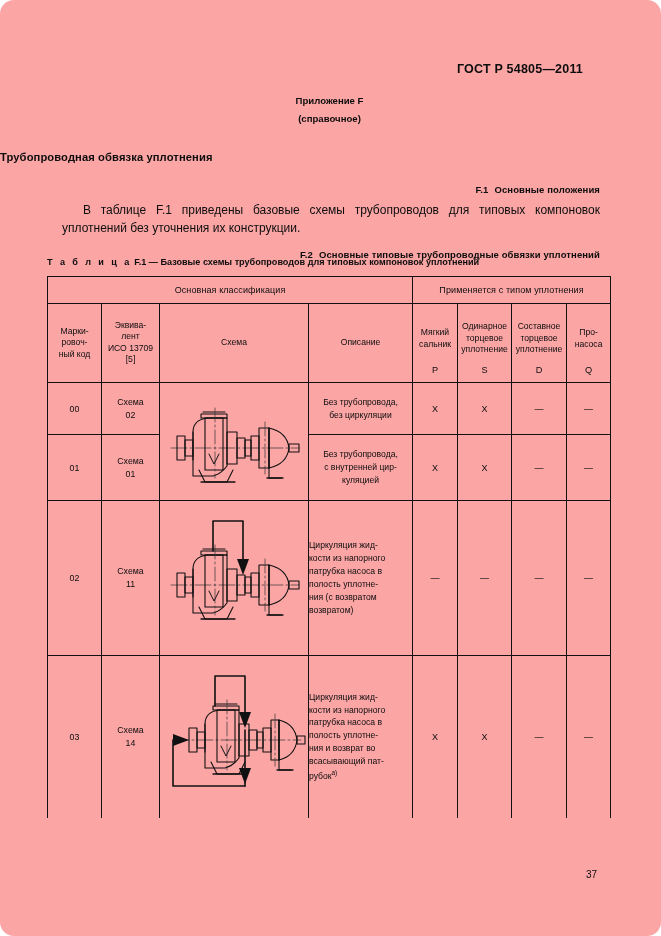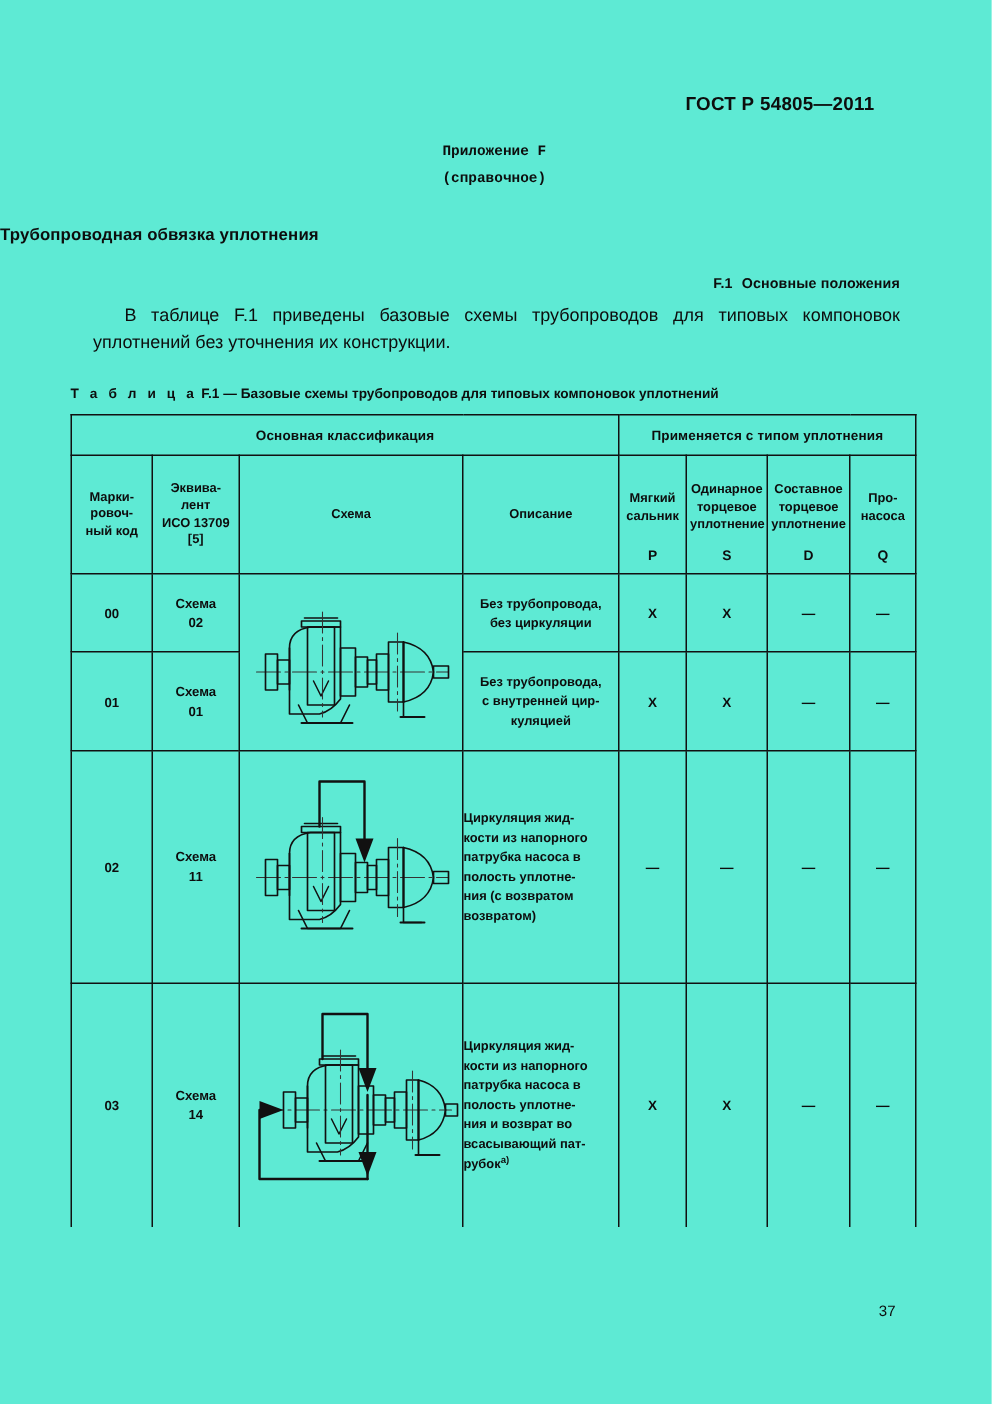--- a/index.html
+++ b/index.html
@@ -12,21 +12,22 @@
     height: 936px;
     position: relative;
     font-family: "Liberation Sans", "DejaVu Sans", sans-serif;
     color: #0d0d0d;
     overflow: hidden;
   }
 
   .page {
     position: absolute;
     inset: 0;
-    background: #5eead4;
+    background: #fca5a5;
+    border-radius: 14px;
   }
 
   
   .std-header {
     position: absolute;
     top: 62px;
     right: 78px;
     font-size: 12.5px;
     font-weight: bold;
     letter-spacing: 0.2px;
@@ -36,21 +37,20 @@
   
   .annex-block {
     position: absolute;
     top: 92px;
     left: 0;
     width: 659px;
     text-align: center;
     font-size: 9.6px;
     font-weight: bold;
     line-height: 1.85;
-    font-family: Liberation Mono, monospace;
   }
   .annex-block .sub { font-weight: bold; }
 
   
   .doc-title {
     position: absolute;
     top: 151px;
     left: 0;
     width: 661px;
     font-size: 11.2px;
@@ -104,21 +104,21 @@
   }
   table.gost {
     border-collapse: collapse;
     table-layout: fixed;
     width: 537px;
     font-size: 8.6px;
   }
   table.gost td, table.gost th {
     border: 1px solid #111;
     padding: 0;
-    font-weight: bold;
+    font-weight: normal;
     vertical-align: middle;
     text-align: center;
   }
   
   table.gost tr.last-row > td {
     border-bottom: none;
   }
 
   .grp-head {
     height: 26px;
@@ -214,20 +214,23 @@
     <div class="sub">(справочное)</div>
   </div>
 
   <div class="doc-title">Трубопроводная обвязка уплотнения</div>
 
   <div class="body-area">
     <div class="sec-head">
       <span class="num">F.1</span><span>Основные положения</span>
     </div>
     <p class="para">В таблице F.1 приведены базовые схемы трубопроводов для типовых компоновок уплотнений без уточнения их конструкции.</p>
+    <div class="sec-head second">
+      <span class="num">F.2</span><span>Основные типовые трубопроводные обвязки уплотнений</span>
+    </div>
   </div>
 
   <div class="tbl-caption">
     <span class="spaced">Т а б л и ц а</span>
     <span>F.1</span>
     <span>—</span>
     <span>Базовые схемы трубопроводов для типовых компоновок уплотнений</span>
   </div>
 
   <div class="tbl-wrap">

